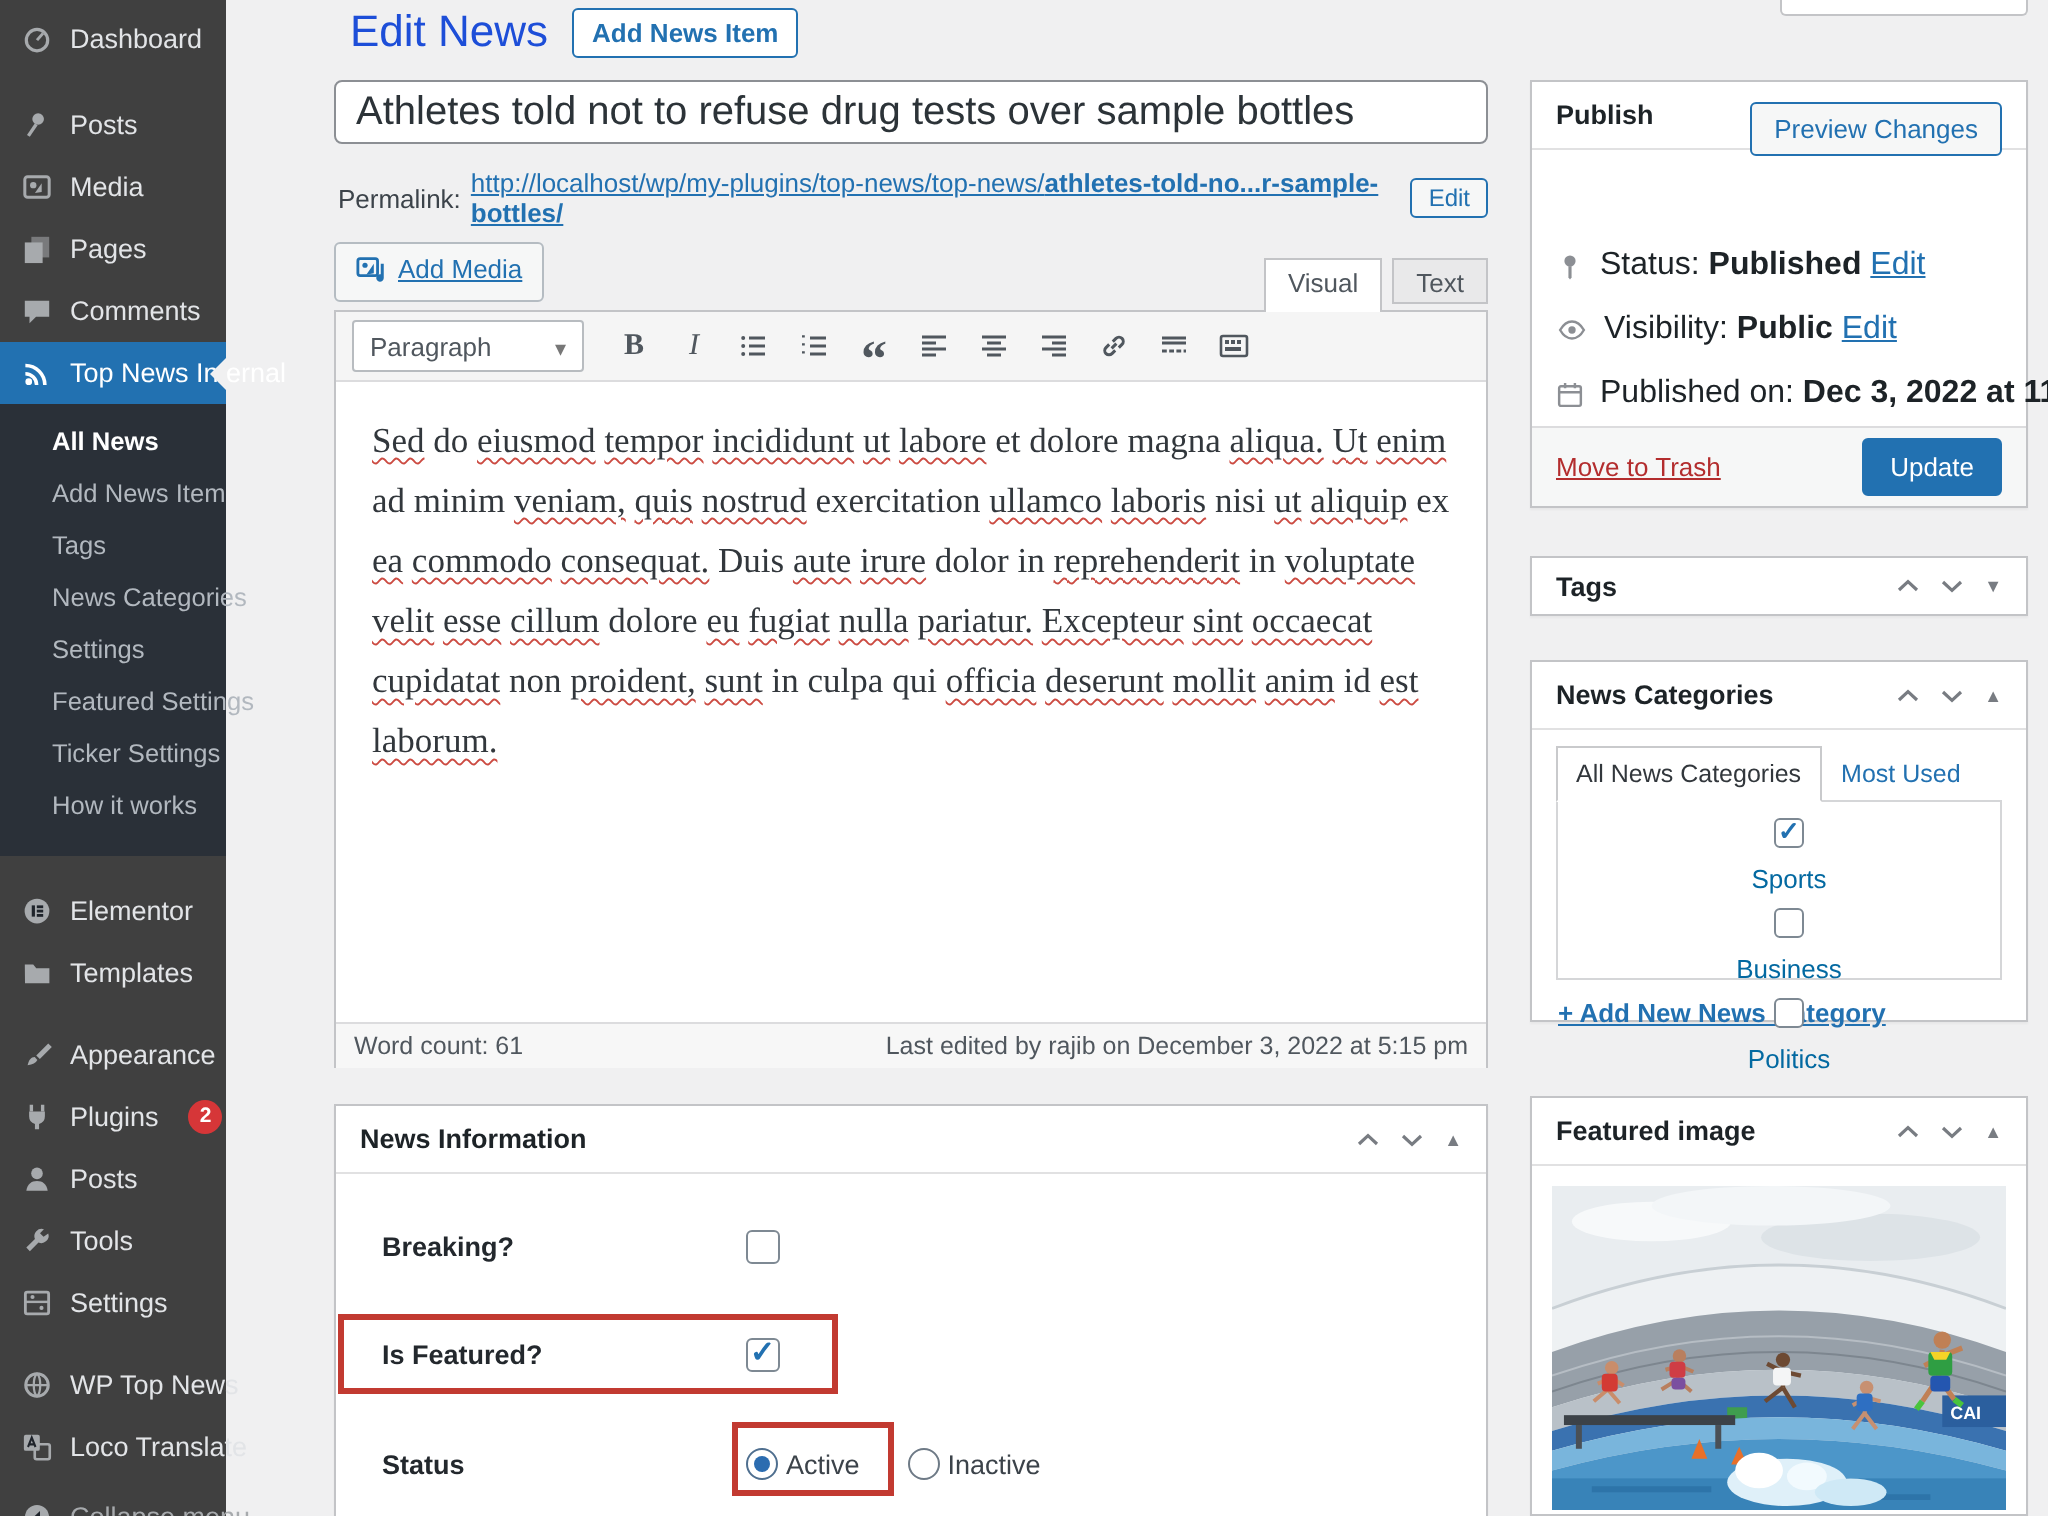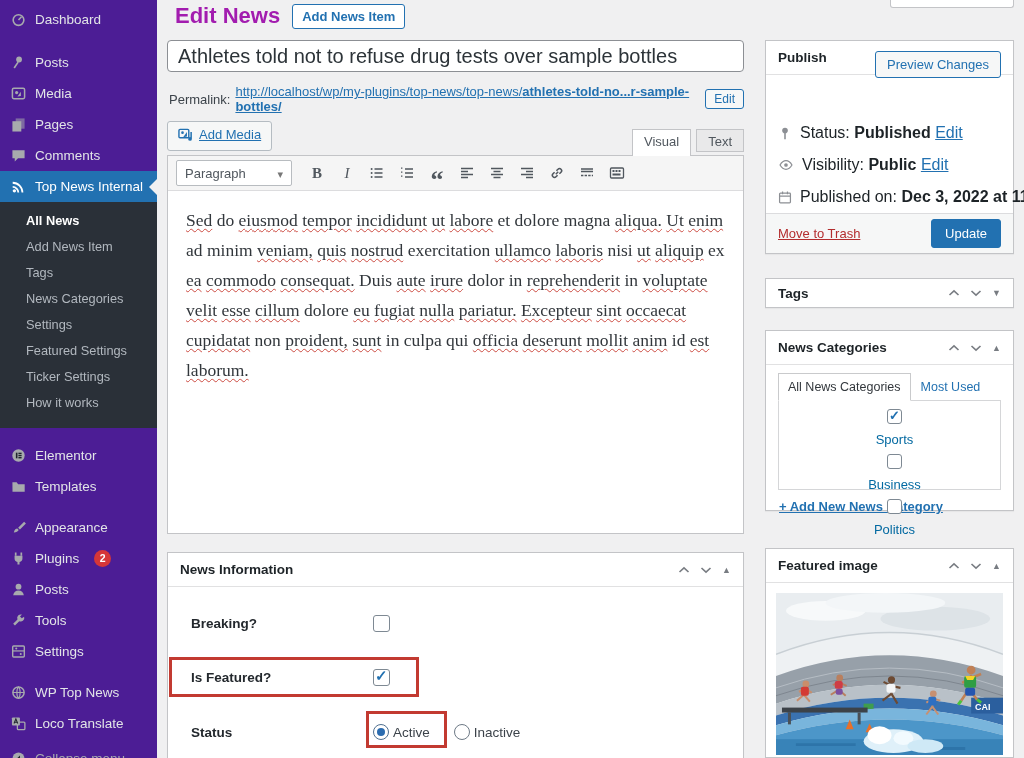--- a/index.html
+++ b/index.html
@@ -1,21 +1,21 @@
 <!DOCTYPE html>
 <html><head>
 <meta charset="utf-8">
 <style>
   * { margin:0; padding:0; box-sizing:border-box; }
   html,body { width:1024px; height:758px; overflow:hidden;
     font-family:"Liberation Sans", sans-serif; background:#f0f0f1; color:#1d2327; }
 
   
-  #sidebar { position:absolute; left:0; top:0; width:157px; height:758px;
-    background:#4c1d95; color:#e2e4e7; font-size:13.5px; }
+  #sidebar { position:absolute; left:0; top:0; width:113px; height:758px;
+    background:#404040; color:#e2e4e7; font-size:13.5px; }
   .mi { position:relative; display:flex; align-items:center; gap:9px;
     height:31px; padding:0 6px 0 10px; cursor:pointer; white-space:nowrap; }
   .mi .mico { width:16px; height:16px; flex:0 0 16px; color:#a7aaad; display:flex; align-items:center; justify-content:center; }
   .mi.active { background:#2271b1; color:#fff; }
   .mi.active .mico { color:#fff; }
   .mi.active .arrow-notch { position:absolute; right:0; top:50%; margin-top:-8px;
     width:0; height:0; border-top:8px solid transparent; border-bottom:8px solid transparent;
     border-right:8px solid #f0f0f1; }
   .sep { height:12px; }
   .submenu { background:#2a3038; padding:6px 0 12px 0; }
@@ -28,21 +28,21 @@
   .mi.collapse-item { color:#a7aaad; }
 
   
   #screen-tab { position:absolute; left:890px; top:0; width:124px; height:8px;
     background:#fff; border:1px solid #c3c4c7; border-top:none; border-radius:0 0 3px 3px; }
   #main-col { position:absolute; left:167px; top:0; width:577px; height:758px; }
   #side-col { position:absolute; left:765px; top:0; width:249px; height:758px; }
 
   
   .title-row { position:absolute; top:3px; left:8px; display:flex; align-items:center; gap:12px; }
-  h1.page-title { font-size:22px; font-weight:700; color:#a21caf; }
+  h1.page-title { font-size:22px; font-weight:400; color:#1d4ed8; }
   .page-title-action { background:#fff; border:1px solid #2271b1; color:#2271b1;
     font-size:13px; font-weight:bold; padding:4px 9px; border-radius:3px; cursor:pointer; }
 
   
   #post-title { position:absolute; top:40px; left:0; width:577px; height:32px;
     border:1px solid #8c8f94; border-radius:4px; padding:3px 10px; font-size:20px;
     color:#2c3338; background:#fff; font-family:"Liberation Sans",sans-serif; }
   .permalink-row { position:absolute; top:84px; left:2px; font-size:13px; color:#3c434a;
     display:flex; align-items:center; gap:5px; }
   .permalink-row a { color:#2271b1; text-decoration:underline; }
@@ -412,20 +412,26 @@
             <rect x="1.5" y="3" width="13" height="10" rx="1" fill="none" stroke="#50575e" stroke-width="1.3"></rect>
             <rect x="3.5" y="5" width="2" height="2"></rect>
             <rect x="6.5" y="5" width="2" height="2"></rect>
             <rect x="9.5" y="5" width="2" height="2"></rect>
             <rect x="3.5" y="8.5" width="8" height="2"></rect>
           </svg>
         </div>
     </div>
     <div id="editor-content">
       <p><span class="sp">Sed</span> <span>do</span> <span class="sp">eiusmod</span> <span class="sp">tempor</span> <span class="sp">incididunt</span> <span class="sp">ut</span> <span class="sp">labore</span> <span>et</span> <span>dolore</span> <span>magna</span> <span class="sp">aliqua.</span> <span class="sp">Ut</span> <span class="sp">enim</span> <span>ad</span> <span>minim</span> <span class="sp">veniam,</span> <span class="sp">quis</span> <span class="sp">nostrud</span> <span>exercitation</span> <span class="sp">ullamco</span> <span class="sp">laboris</span> <span>nisi</span> <span class="sp">ut</span> <span class="sp">aliquip</span> <span>ex</span> <span class="sp">ea</span> <span class="sp">commodo</span> <span class="sp">consequat.</span> <span>Duis</span> <span class="sp">aute</span> <span class="sp">irure</span> <span>dolor</span> <span>in</span> <span class="sp">reprehenderit</span> <span>in</span> <span class="sp">voluptate</span> <span class="sp">velit</span> <span class="sp">esse</span> <span class="sp">cillum</span> <span>dolore</span> <span class="sp">eu</span> <span class="sp">fugiat</span> <span class="sp">nulla</span> <span class="sp">pariatur.</span> <span class="sp">Excepteur</span> <span class="sp">sint</span> <span class="sp">occaecat</span> <span class="sp">cupidatat</span> <span>non</span> <span class="sp">proident,</span> <span class="sp">sunt</span> <span>in</span> <span>culpa</span> <span>qui</span> <span class="sp">officia</span> <span class="sp">deserunt</span> <span class="sp">mollit</span> <span class="sp">anim</span> <span>id</span> <span class="sp">est</span> <span class="sp">laborum.</span> </p>
+    </div>
+    <div id="editor-status">
+      <span>
+        <span>Word count:</span> <span>61</span>
+      </span>
+      <span>Last edited by rajib on December 3, 2022 at 5:15 pm</span>
     </div>
   </div>
 
   <div class="postbox" id="newsinfo-box">
     <div class="postbox-header">
       <span class="postbox-title">News Information</span>
       <span class="handle-actions">
         <span class="chev">
             <svg width="12" height="8" viewBox="0 0 12 8" fill="none" stroke="#787c82" stroke-width="1.6">
               <path d="M1.5 6L6 1.8 10.5 6"></path>

